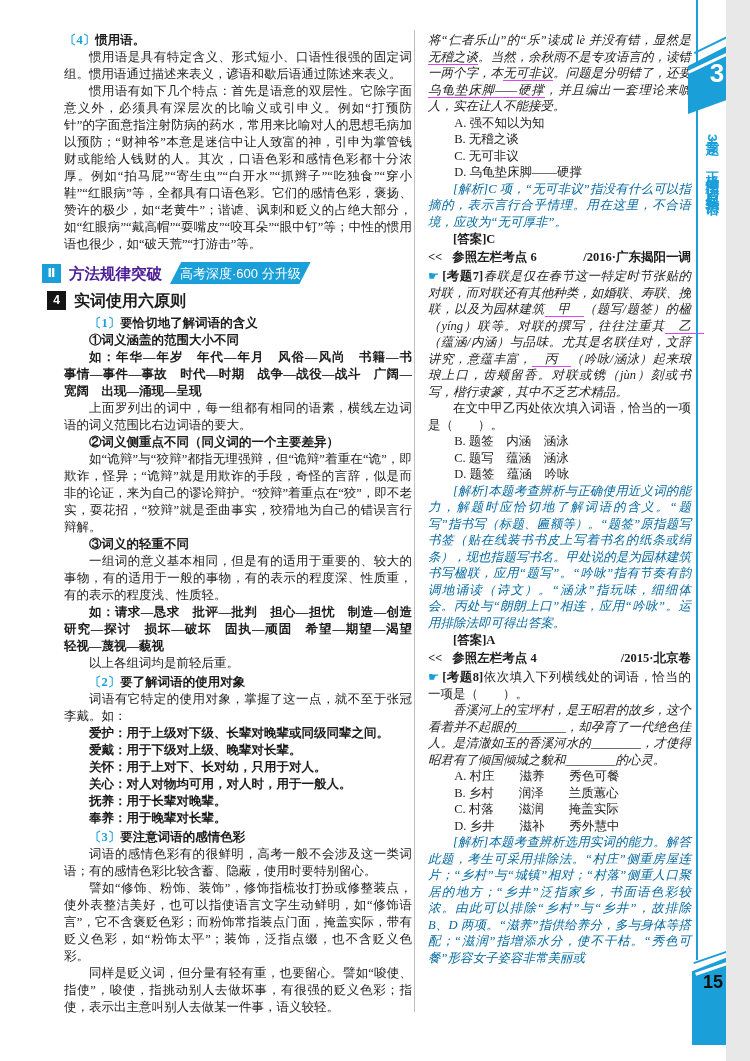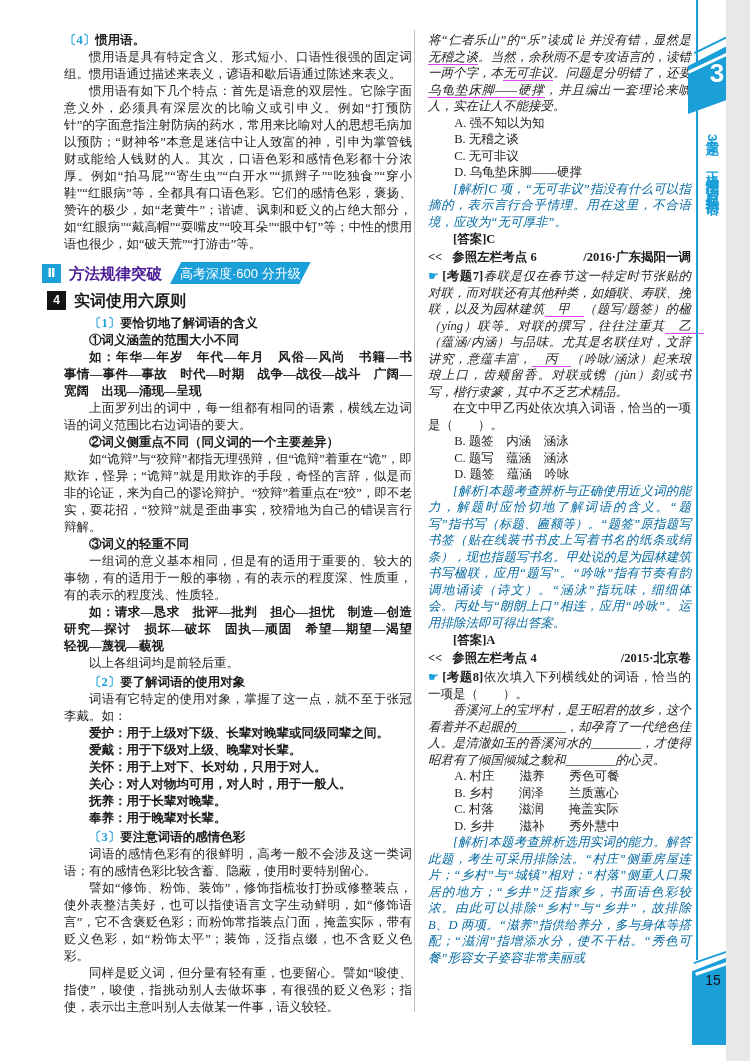--- a/index.html
+++ b/index.html
@@ -54,21 +54,21 @@
   .tab-stripe{position:absolute;left:685px;top:56px;width:70px;height:3px;background:#fff;transform:rotate(-25deg);}
   .chapter-num{position:absolute;left:688px;top:58px;width:58px;text-align:center;color:#fff;
                font-size:26px;font-weight:bold;}
   .vtitle{position:absolute;left:697px;top:128px;width:24px;height:300px;writing-mode:vertical-rl;
           color:#1b9fd9;font-weight:bold;font-size:13.5px;letter-spacing:3px;}
   .pgblock{position:absolute;left:692px;top:948px;width:58px;height:97px;background:#1b9fd9;
            clip-path:polygon(0 24%,100% 0,100% 100%,0 100%);}
   .pgblock-diag{position:absolute;left:692px;top:952px;width:62px;height:2px;background:#1b9fd9;transform:rotate(-19deg);}
   .pgblock-stripe{position:absolute;left:694px;top:963px;width:60px;height:3px;background:#fff;transform:rotate(-19deg);}
   .pgnum{position:absolute;left:690px;top:972px;width:46px;text-align:center;color:#111;
-         font-size:14px;font-weight:normal;}
+         font-size:18px;font-weight:bold;}
 </style>
 </head>
 <body>
 
 <div class="page">
 
   <div class="lcol">
     <p class="body"><span class="m">〔4〕</span><span class="btitle">惯用语。</span></p>
     <p class="body indent">惯用语是具有特定含义、形式短小、口语性很强的固定词组。惯用语通过描述来表义，谚语和歇后语通过陈述来表义。</p>
     <p class="body indent">惯用语有如下几个特点：首先是语意的双层性。它除字面意义外，必须具有深层次的比喻义或引申义。例如“打预防针”的字面意指注射防病的药水，常用来比喻对人的思想毛病加以预防；“财神爷”本意是迷信中让人致富的神，引申为掌管钱财或能给人钱财的人。其次，口语色彩和感情色彩都十分浓厚。例如“拍马屁”“寄生虫”“白开水”“抓辫子”“吃独食”“穿小鞋”“红眼病”等，全都具有口语色彩。它们的感情色彩，褒扬、赞许的极少，如“老黄牛”；谐谑、讽刺和贬义的占绝大部分，如“红眼病”“戴高帽”“耍嘴皮”“咬耳朵”“眼中钉”等；中性的惯用语也很少，如“破天荒”“打游击”等。</p>

